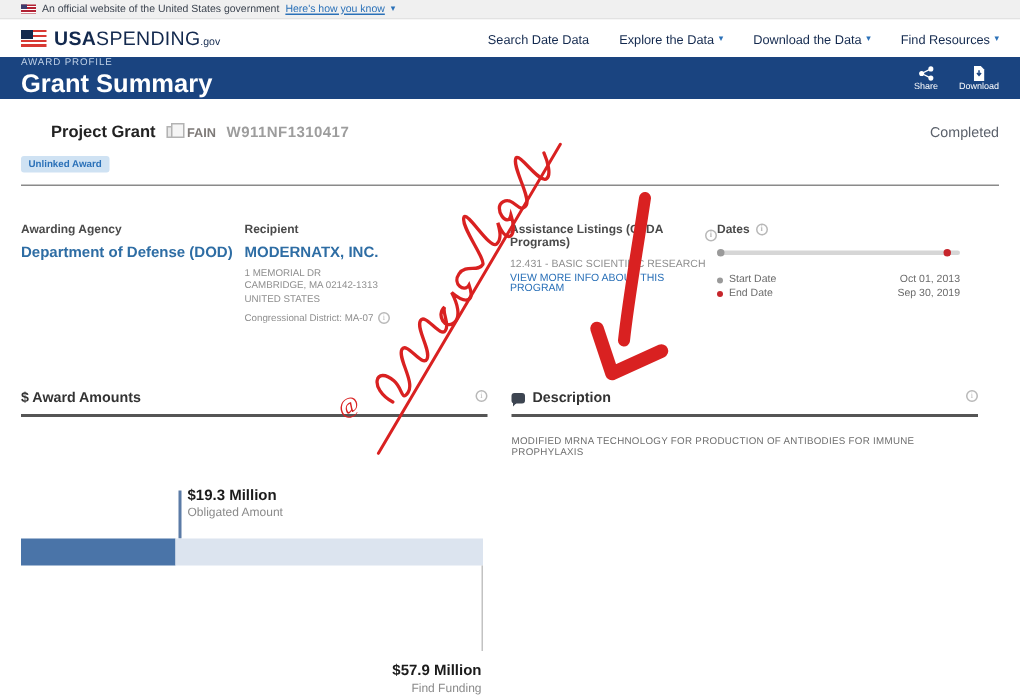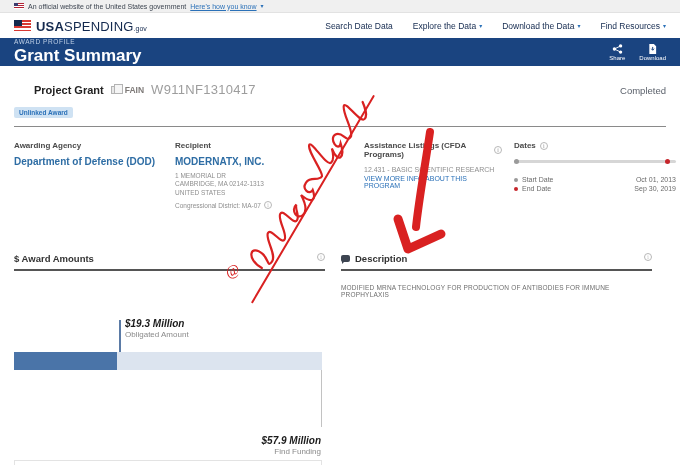--- a/index.html
+++ b/index.html
@@ -35,30 +35,30 @@
 
   
   .content { padding:0 14px; position:relative; }
 
   .award-row { margin-top:16px; display:flex; justify-content:space-between; align-items:baseline;padding-left:20px; }
   .award-left { display:flex; align-items:center; gap:7px; }
   .award-type { font-size:11px; font-weight:bold; color:#222; }
   .copy-icon { width:7px; height:8px; border:1px solid #b3b3b3; background:#e9e9e9; position:relative; display:inline-block; cursor:pointer; }
   .copy-icon::after { content:""; position:absolute; left:2px; top:-3px; width:7px; height:8px; border:1px solid #b3b3b3; background:#f5f5f5; }
   .fain-label { font-size:8.5px; font-weight:bold; color:#7e7a78; }
-  .fain-value { font-size:13px; color:#9d9d9d; letter-spacing:.3px; }
+  .fain-value { font-size:10px; color:#9d9d9d; letter-spacing:.3px;font-weight:bold; }
   .award-status { font-size:9.5px; color:#5b616b; }
 
   .badge-row { margin-top:4px; }
   .badge { display:inline-block; background:#cfe2f3; color:#2b71b8; font-size:6.5px; font-weight:bold; padding:2px 5px; border-radius:2px; }
 
   .rule { border:none; border-top:1px solid #8a8a8a; margin-top:7px; }
 
   
-  .overview { display:flex; margin-top:14px;gap:12px; }
+  .overview { display:flex; margin-top:24px; }
   .ov-col { flex:0 0 auto; }
   .ov-col.c1 { width:149px; }
   .ov-col.c2 { width:177px; }
   .ov-col.c3 { width:138px; }
   .ov-col.c4 { width:188px; }
   .ov-label { font-size:8px; font-weight:bold; color:#4a4a4a; display:flex; align-items:center; gap:4px; }
   .agency-link, .recipient-link { font-size:10px; font-weight:bold; color:#2e6da4; margin-top:6px; display:inline-block; cursor:pointer; }
   .addr { font-size:6.5px; color:#8f8f8f; line-height:1.3; margin-top:3px; text-transform:uppercase; }
   .district { font-size:6.5px; color:#8f8f8f; margin-top:4px; display:flex; align-items:center; gap:3px; }
   .cfda-value { font-size:7px; color:#8f8f8f; margin-top:7px; text-transform:uppercase; }
@@ -84,21 +84,21 @@
   .speech-icon::after { content:""; position:absolute; left:1px; bottom:-2px; border:2px solid transparent; border-top-color:#3d4551; border-left-color:#3d4551; }
   .info-i { width:8px; height:8px; border:1px solid #b8b8b8; border-radius:50%; color:#b8b8b8; font-size:5.5px; display:inline-flex; align-items:center; justify-content:center; font-family:"Liberation Serif", serif; cursor:pointer; flex:0 0 auto; }
   .info-i::after { content:"i"; }
 
   .desc-text { margin-top:13px; font-size:6.5px; color:#6e6e6e; text-transform:uppercase; letter-spacing:.2px; }
 
   
   .chart-area { position:relative; height:189px; }
   .callout-line-1 { position:absolute; left:105px; top:49px; width:2px; height:32px; background:#5b7ba6; }
   .callout-label-1 { position:absolute; left:111px; top:47px; }
-  .big-amt { font-size:10px; font-weight:bold; color:#1b1b1b;font-style:italic; }
+  .big-amt { font-size:10px; font-weight:bold; color:#1b1b1b; }
   .sub-amt { font-size:8px; color:#8a8a8a; margin-top:1px; }
   .bars { position:absolute; left:0; top:81px; width:308px; height:18px; display:flex; }
   .bar-obligated { background:#4a74a8; height:100%; }
   .bar-remainder { background:#dce4ef; height:100%; flex:1; }
   .callout-line-2 { position:absolute; left:307px; top:99px; width:1px; height:57px; background:#c2c2c2; }
   .callout-label-2 { position:absolute; right:4px; top:128px; text-align:right;margin-top:36px; }
 
   .legend { width:308px; border:1px solid #e3e3e3; border-bottom:none; }
   .legend-row { display:flex; justify-content:space-between; align-items:center; padding:3px 6px; border-bottom:1px solid #e9e9e9; background:#fff; font-size:7.5px; color:#4a4a4a; }
   .legend-name { display:flex; align-items:center; gap:5px; }

